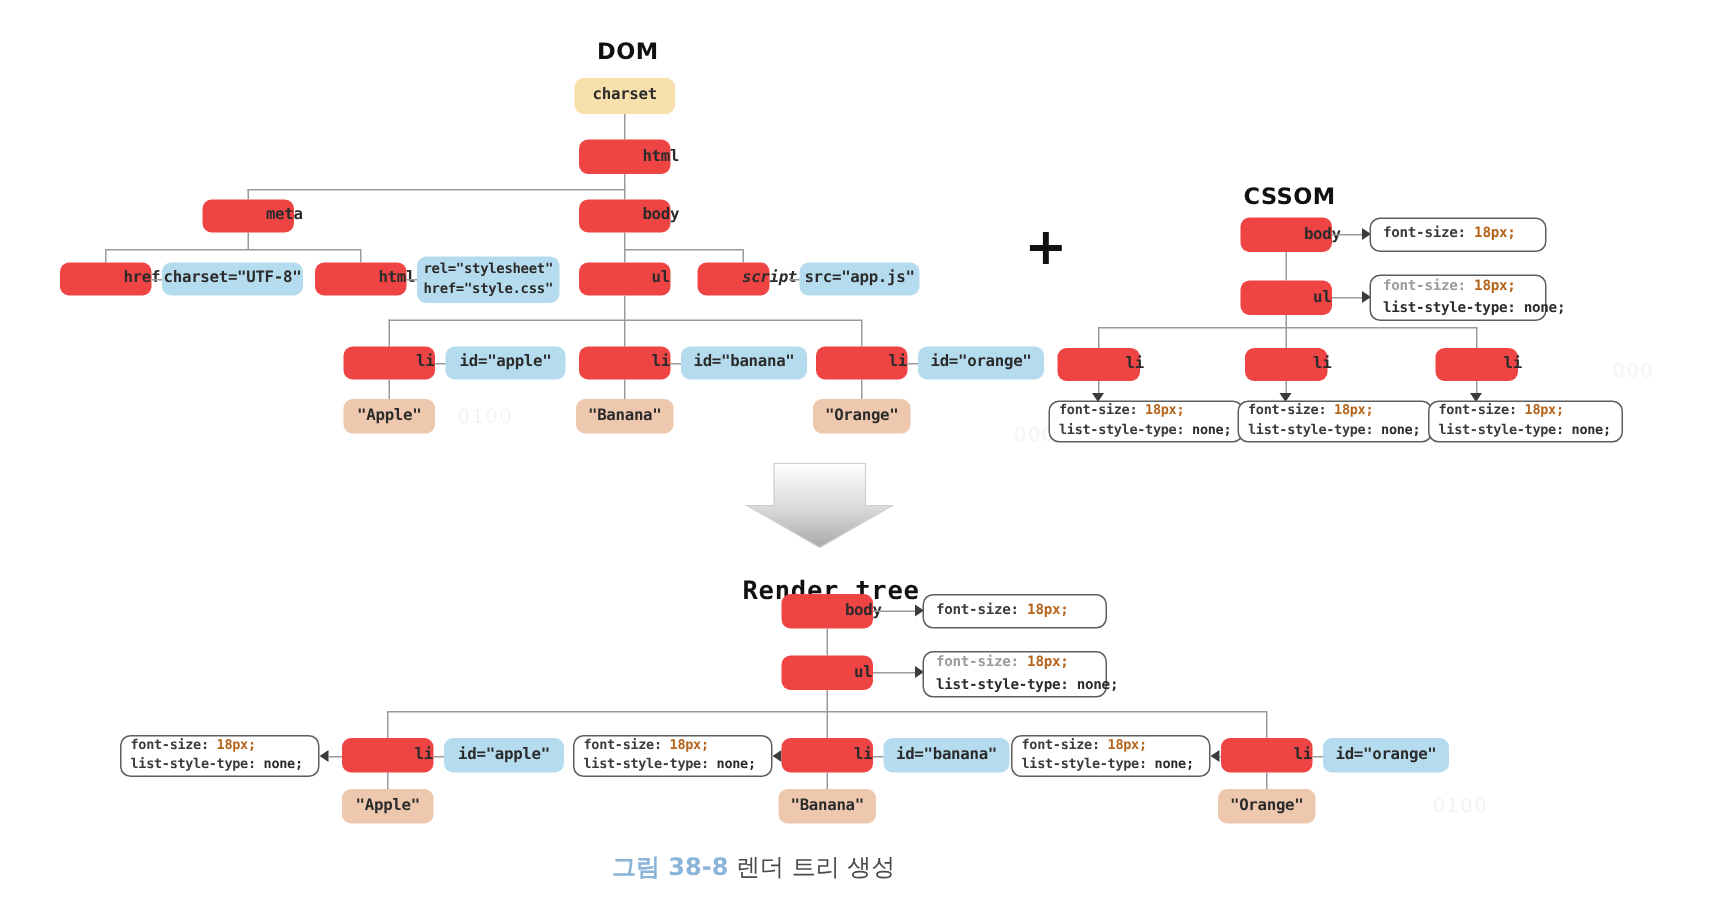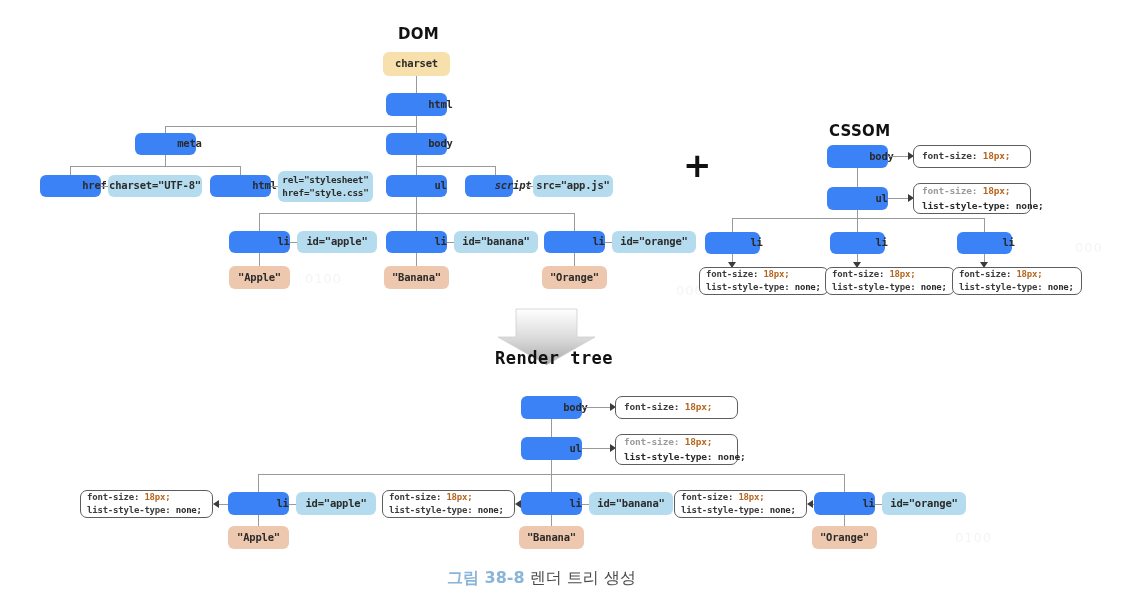--- a/index.html
+++ b/index.html
@@ -49,21 +49,21 @@
     font-family: "DejaVu Sans Mono", monospace;
     font-weight: bold;
     font-size: 10.5px;
     color: #2b2b2b;
     text-align: center;
     line-height: 1.25;
     white-space: nowrap;
     letter-spacing: -0.2px;
   }
   .n-doc   { background: #f7e0ab; }
-  .n-el    { background: #3b82f6; padding-left: 48px; }
+  .n-el    { background: #ef4444; padding-left: 48px; }
   .n-attr  { background: #b5dcee; }
   .n-text  { background: #eec8ae; }
 
   
   .node.two-line { white-space: pre; line-height: 1.35; }
 
   
   .prop {
     position: absolute;
     box-sizing: border-box;
@@ -275,21 +275,21 @@
         <linearGradient id="gArrow" x1="0" y1="0" x2="0" y2="1">
           <stop offset="0%" stop-color="#ffffff"></stop>
           <stop offset="55%" stop-color="#d8d8d8"></stop>
           <stop offset="100%" stop-color="#a9a9a9"></stop>
         </linearGradient>
       </defs>
       <polygon points="22,4 83,4 83,32 101,32 52.5,60 4,32 22,32" fill="url(#gArrow)" stroke="#cfcfcf" stroke-width="0.8"></polygon>
     </svg>
   </div>
 
-  <div class="rt-title" style="left:495px; top:348px;text-align:center;">Render tree</div>
+  <div class="rt-title" style="left:495px; top:384px;text-align:center;">Render tree</div>
 
   <div class="node n-el" style="left:521px; top:396px; width:61px; height:23px;">body</div>
   <div class="ln h" style="left:582px; top:407px; width:28px;"></div>
   <div class="arrow-head right" style="left:610px; top:403px;"></div>
   <div class="prop" style="left:615px; top:396px; width:123px; height:23px;">
     <div class="line"><span class="pname">font-size:</span> <span class="pval">18px;</span></div>
   </div>
 
   <div class="ln v" style="left:551px; top:419px; height:18px;"></div>
 
@@ -338,18 +338,18 @@
   <div class="arrow-head left" style="left:807px; top:500px;"></div>
   <div class="ln h" style="left:813px; top:504px; width:1px;"></div>
   <div class="node n-el" style="left:814px; top:492px; width:61px; height:23px;">li</div>
   <div class="ln h" style="left:875px; top:504px; width:7px;"></div>
   <div class="node n-attr" style="left:882px; top:492px; width:84px; height:23px;">id="orange"</div>
   <div class="ln v" style="left:844px; top:515px; height:11px;"></div>
   <div class="node n-text" style="left:812px; top:526px; width:65px; height:23px;">"Orange"</div>
 
   <div class="wm" style="left:955px; top:530px;">0100</div>
 
-  <div class="caption" style="left:408px; top:568px;margin-left:39px;">
+  <div class="caption" style="left:408px; top:568px;">
     <span class="cap-num">그림 38-8</span>
     <span class="cap-txt">렌더 트리 생성</span>
   </div>
 
 </div>
 
 </body></html>

